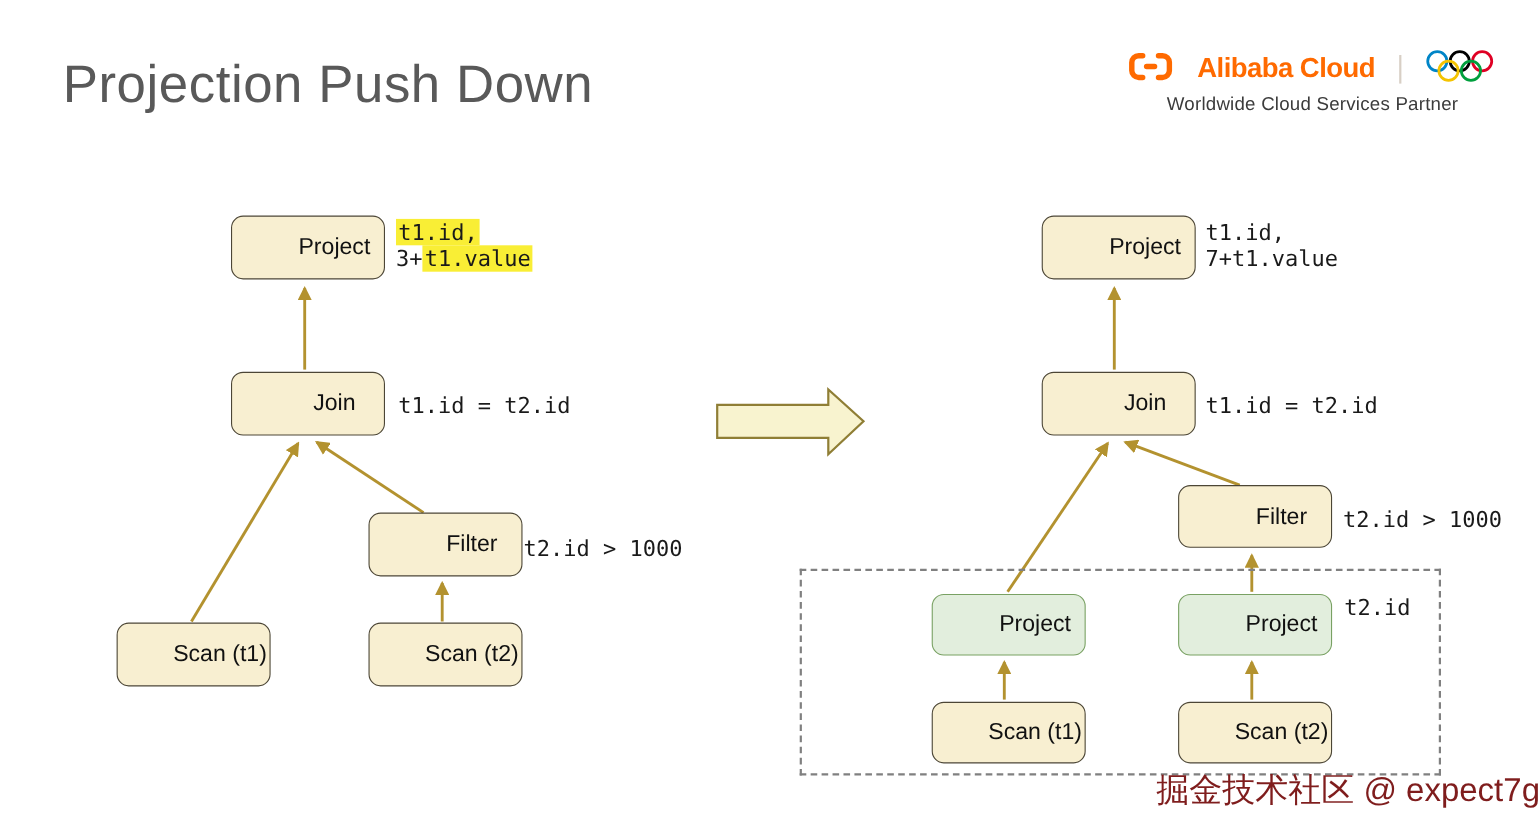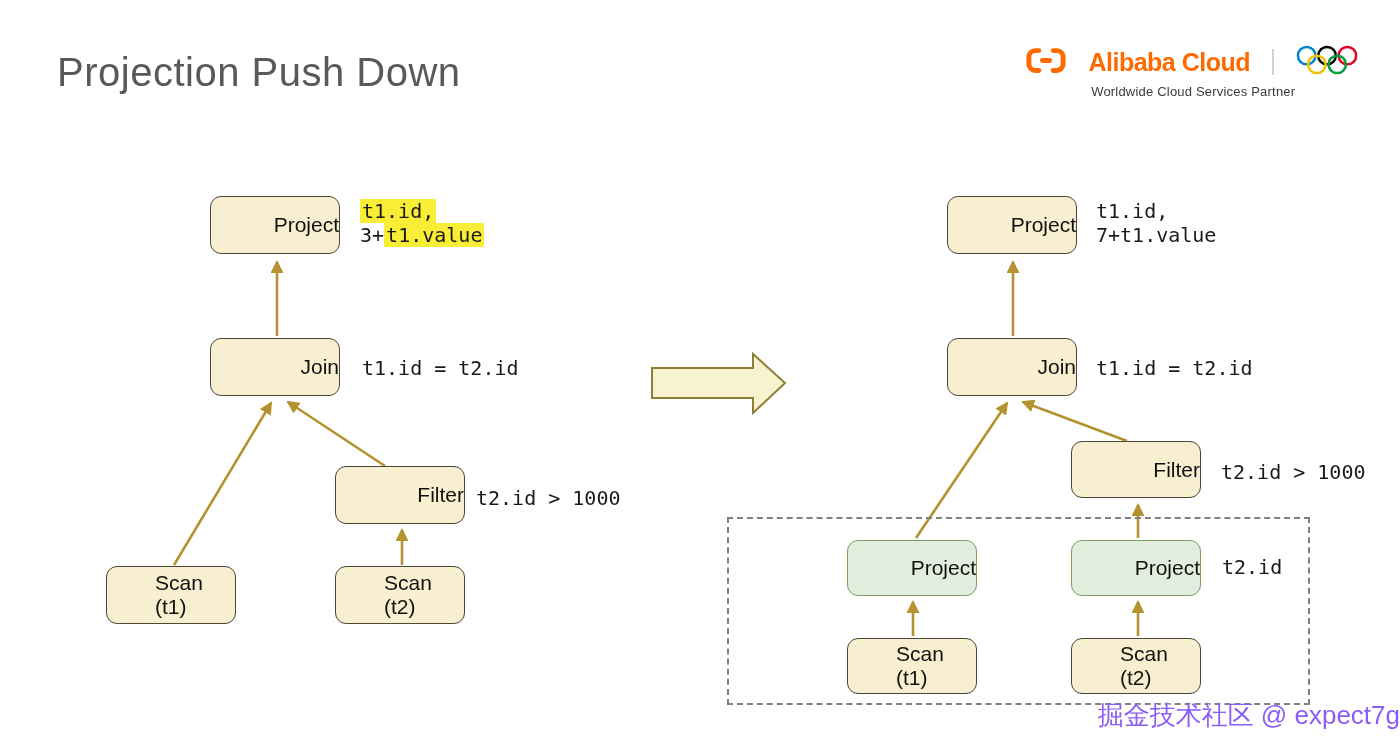--- a/index.html
+++ b/index.html
@@ -6,42 +6,42 @@
   #slide{
     position:relative;
     width:1400px;height:753px;
     background:#ffffff;
     overflow:hidden;
     font-family:"Liberation Sans", sans-serif;
   }
   
   .title{
     position:absolute;left:57px;top:50px;
-    font-size:40px;font-weight:400;color:#595959;
+    font-size:48px;font-weight:400;color:#595959;
     letter-spacing:0.5px;
     text-align:right;
   }
   .logo{
     position:absolute;right:40px;top:44px;
     display:flex;flex-direction:column;align-items:center;gap:4px;
   }
   .logo-row{display:flex;align-items:center;gap:22px;}
   .brand-text{
     color:#ff6a00;font-size:25px;font-weight:700;letter-spacing:-0.5px;
   }
   .logo-divider{width:2px;height:26px;background:#d8cfc5;}
-  .tagline{font-size:13px;color:#3b3b3b;letter-spacing:0.2px;}
+  .tagline{font-size:17px;color:#3b3b3b;letter-spacing:0.2px;}
   
   .node{
     position:absolute;
-    width:130px;height:58px;
+    width:140px;height:58px;
     background:#f8efd1;
     border:1.6px solid #4c4636;
     border-radius:11px;
-    display:flex;align-items:center;justify-content:flex-end;
+    display:flex;align-items:center;justify-content:center;
     font-size:21px;color:#111111;
     box-sizing:border-box;
     padding-left:48px;
   }
   .node.green{
     background:#e2eedd;
     border:1.6px solid #79a163;
     height:56px;
   }
   .ann{
@@ -54,21 +54,21 @@
   .dashed-box{
     position:absolute;left:727px;top:517px;width:583px;height:188px;
     border:2px dashed #808080;
     box-sizing:border-box;
   }
   
   #edges{position:absolute;left:0;top:0;width:1400px;height:753px;pointer-events:none;}
   
   .watermark{
     position:absolute;right:0px;top:698px;
-    font-size:26px;color:#8b5cf6;
+    font-size:30px;color:#7f1d1d;
     text-shadow:1px 1px 0 #ffffff,2px 2px 1px #ffffff;
     white-space:nowrap;
   }
 </style>
 </head>
 <body>
 
 <div id="slide">
 
   <div class="title">Projection Push Down</div>
@@ -161,21 +161,21 @@
   <div class="dashed-box"></div>
 
 
   <div class="node green" style="left:847px;top:540px;">
     <span>Project</span>
   </div>
 
   <div class="node green" style="left:1071px;top:540px;">
     <span>Project</span>
   </div>
-  <div class="ann" style="left:1222px;top:555px;">t2.id</div>
+  <div class="ann" style="left:1222px;top:540px;">t2.id</div>
 
   <div class="node" style="left:847px;top:638px;height:56px;">
     <span>Scan (t1)</span>
   </div>
   <div class="node" style="left:1071px;top:638px;height:56px;">
     <span>Scan (t2)</span>
   </div>
 
   <div class="watermark">掘金技术社区 @ expect7g</div>
 

